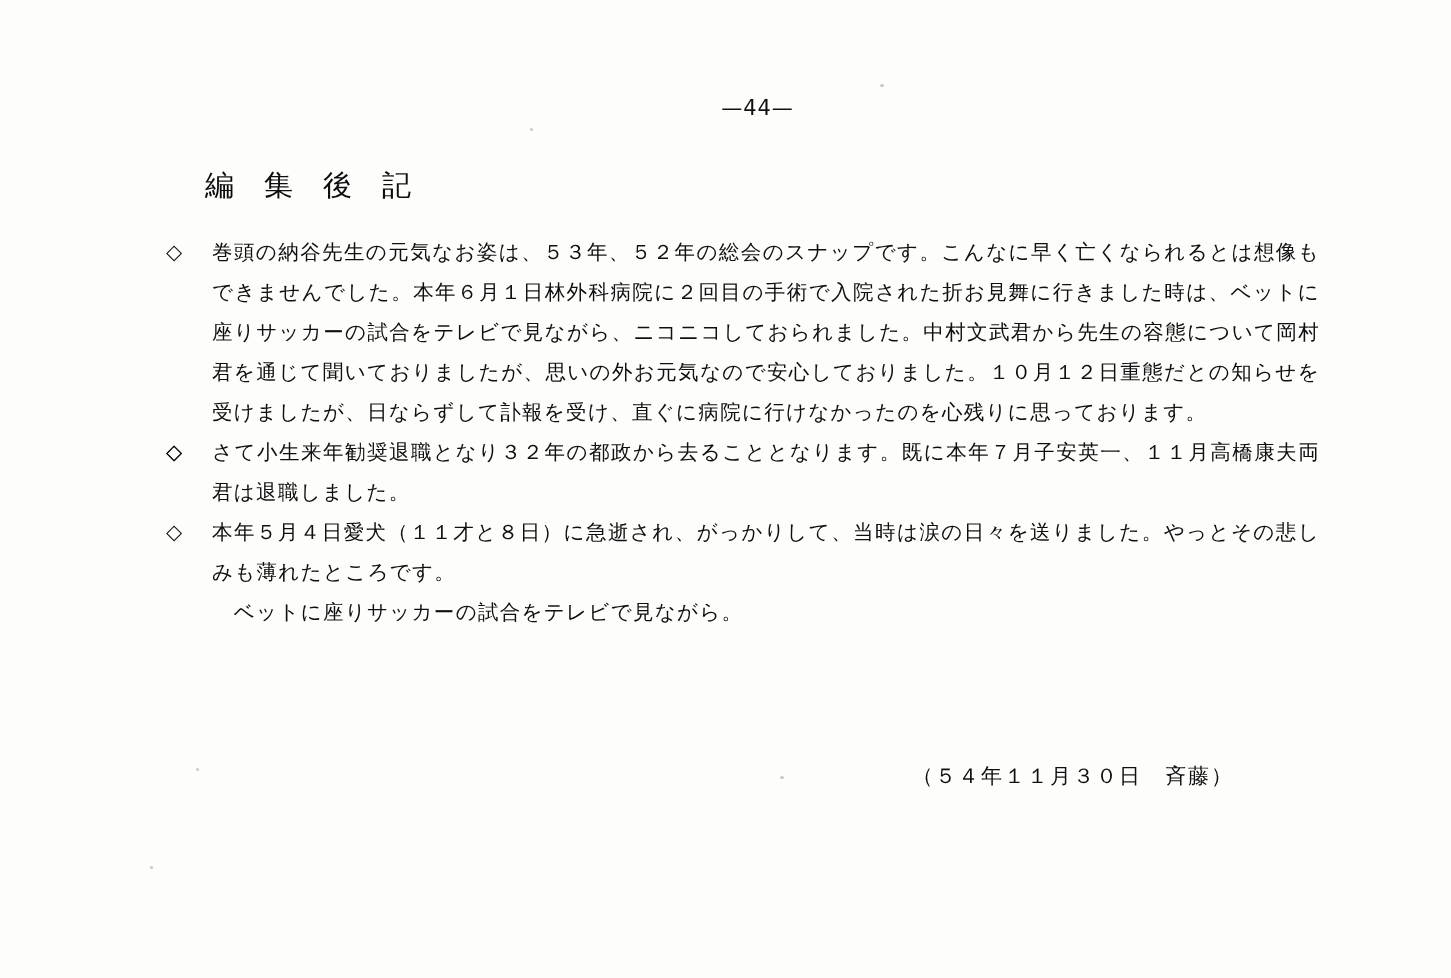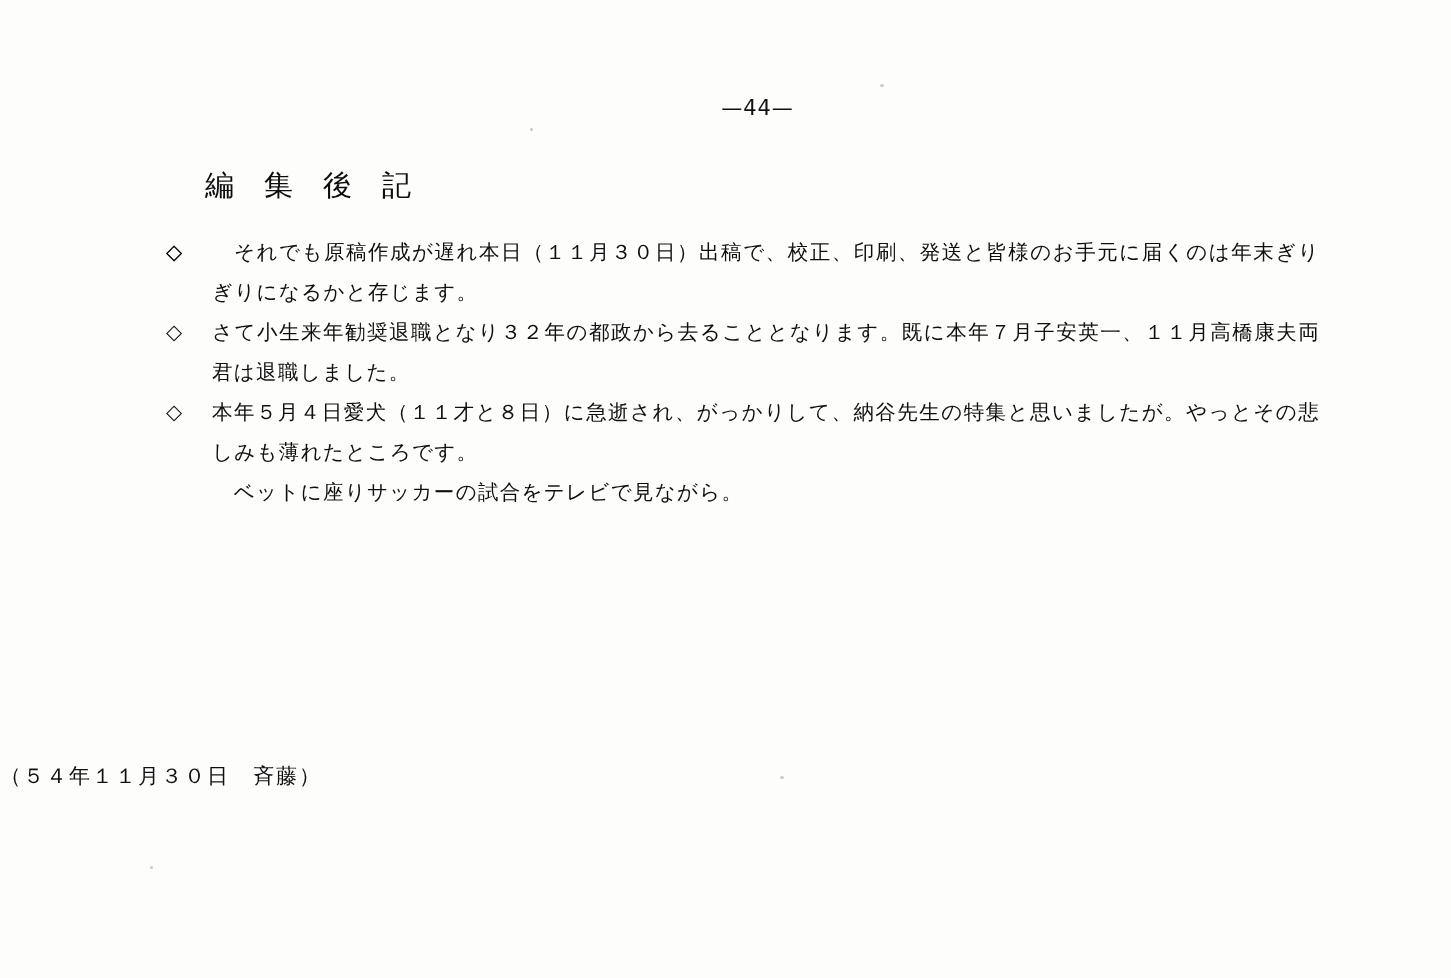--- a/index.html
+++ b/index.html
@@ -68,23 +68,23 @@
     font-size: 21px;
     line-height: 40px;
     color: #0f0f0f;
   }
   .para.indent {
     padding-left: 52px;
   }
   .signature {
     position: absolute;
     top: 762px;
-    left: 0;
+    left: 14px;
     width: 1220px;
-    text-align: left;
+    text-align: right;
     font-size: 21px;
     letter-spacing: 2px;
     color: #0f0f0f;
   }
   .speck {
     position: absolute;
     background: #c9c9c9;
     border-radius: 50%;
   }
 </style>
@@ -100,38 +100,36 @@
   <div class="speck" style="left:150px; top:866px; width:3px; height:3px;"></div>
 
   <div class="page-number">—44—</div>
 
   <div class="doc-title">編集後記</div>
 
   <div class="body-block">
 
     <div class="para diamond">
       <span class="marker">◇</span>
+      <span>巻頭の納谷先生の元気なお姿は、５３年、５２年の総会のスナップです。こんなに早く亡くなられるとは想像もできませんでした。本年６月１日林外科病院に２回目の手術で入院された折お見舞に行きました時は、ベットに座りサッカーの試合をテレビで見ながら、ニコニコしておられました。中村文武君から先生の容態について岡村君を通じて聞いておりましたが、思いの外お元気なので安心しておりました。１０月１２日重態だとの知らせを受けましたが、日ならずして訃報を受け、直ぐに病院に行けなかったのを心残りに思っております。</span>
     </div>
 
     <div class="para diamond">
       <span class="marker">◇</span>
     </div>
 
-    <div class="para indent">
-      <span>　それでも原稿作成が遅れ本日（１１月３０日）出稿で、校正、印刷、発送と皆様のお手元に届くのは年末ぎりぎりになるかと存じます。</span>
-    </div>
 
     <div class="para diamond">
       <span class="marker">◇</span>
       <span>さて小生来年勧奨退職となり３２年の都政から去ることとなります。既に本年７月子安英一、１１月高橋康夫両君は退職しました。</span>
     </div>
 
     <div class="para diamond">
       <span class="marker">◇</span>
-      <span>本年５月４日愛犬（１１才と８日）に急逝され、がっかりして、納谷先生の特集と思いましたが。やっとその悲しみも薄れたところです。</span>
+      <span>本年５月４日愛犬（１１才と８日）に急逝され、がっかりして、当時は涙の日々を送りました。やっとその悲しみも薄れたところです。</span>
     </div>
 
     <div class="para indent">
       <span>　ベットに座りサッカーの試合をテレビで見ながら。</span>
     </div>
 
   </div>
 
   <div class="signature">（５４年１１月３０日　斉藤）</div>
 

